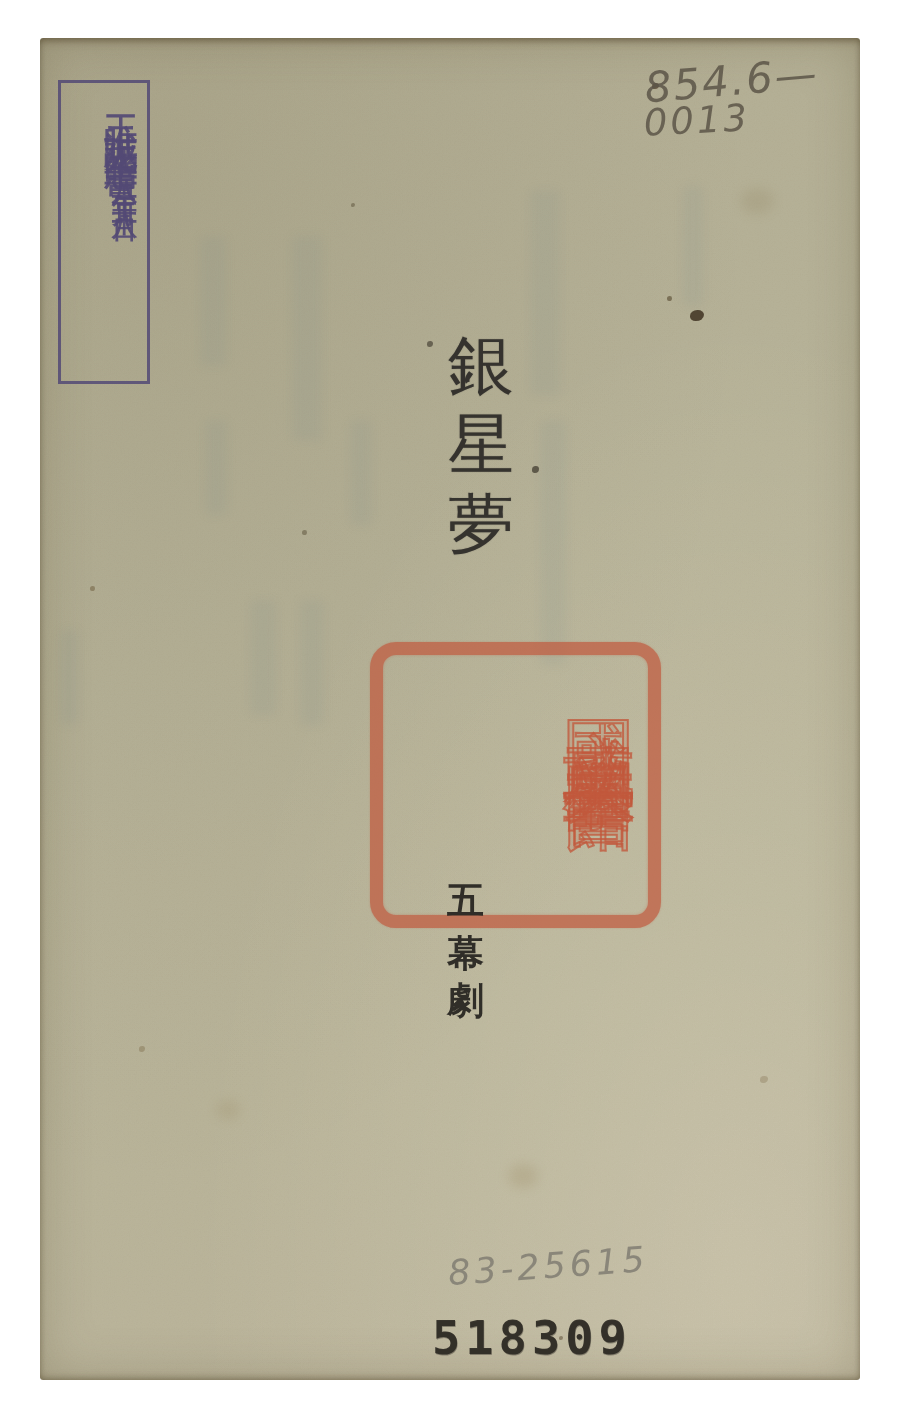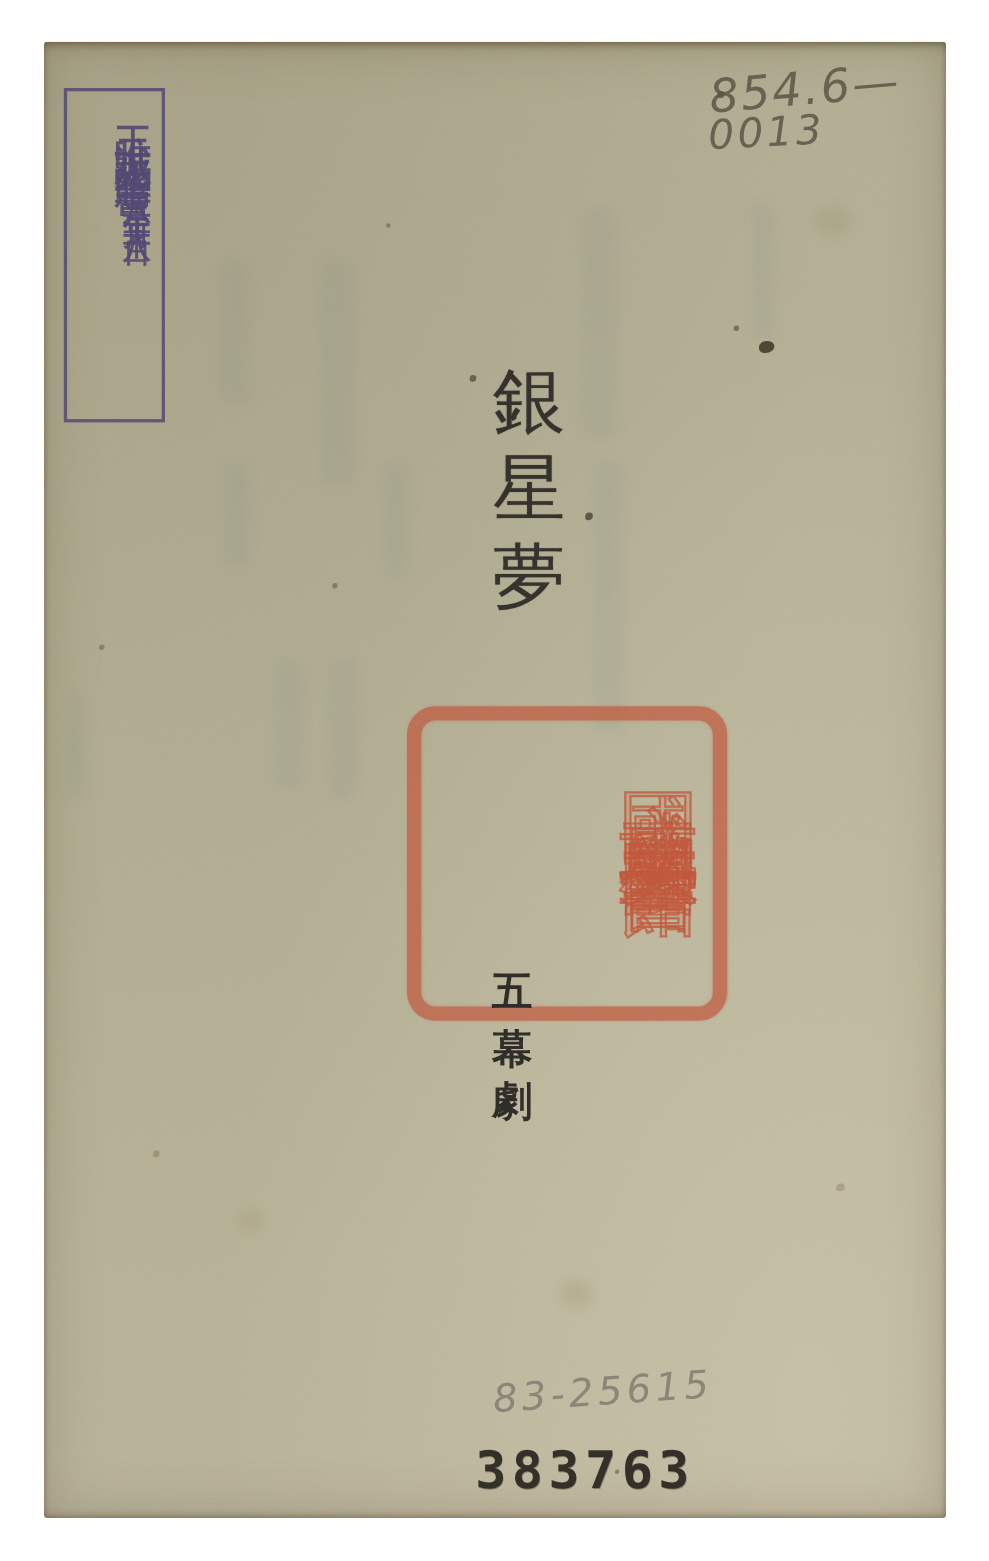--- a/index.html
+++ b/index.html
@@ -120,16 +120,16 @@
     <div class="book-title">銀星夢</div>
 
     <div class="library-seal">
       <div class="seal-text">國立成功大學圖書館</div>
     </div>
 
     <div class="subtitle">五幕劇</div>
 
     <div class="pencil-accession">83-25615</div>
 
-    <div class="stamp-accession">383763</div>
+    <div class="stamp-accession">518309</div>
 
   </div>
 </div>
 
 </body></html>

